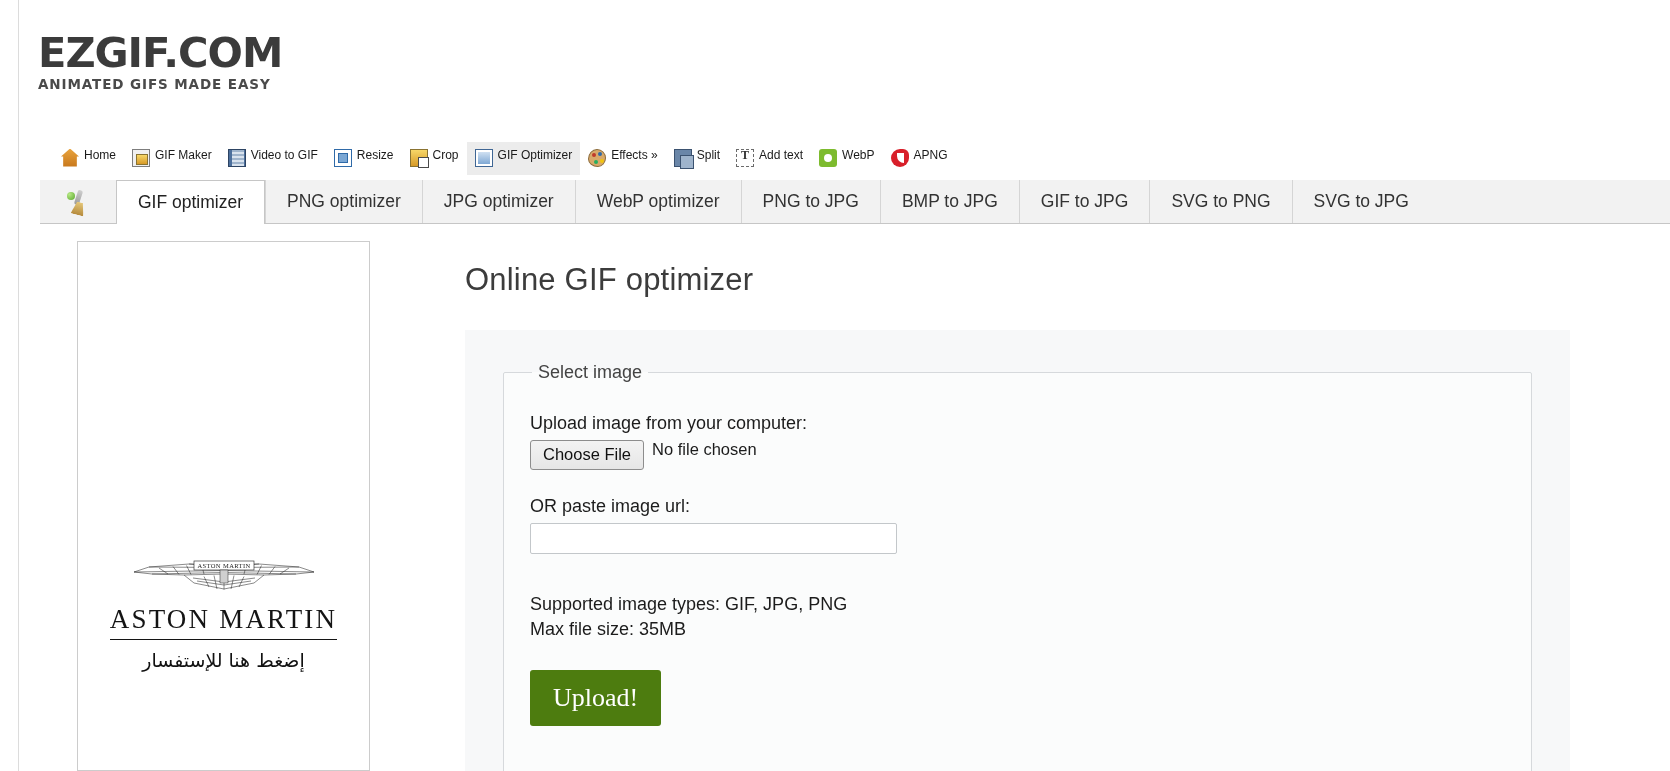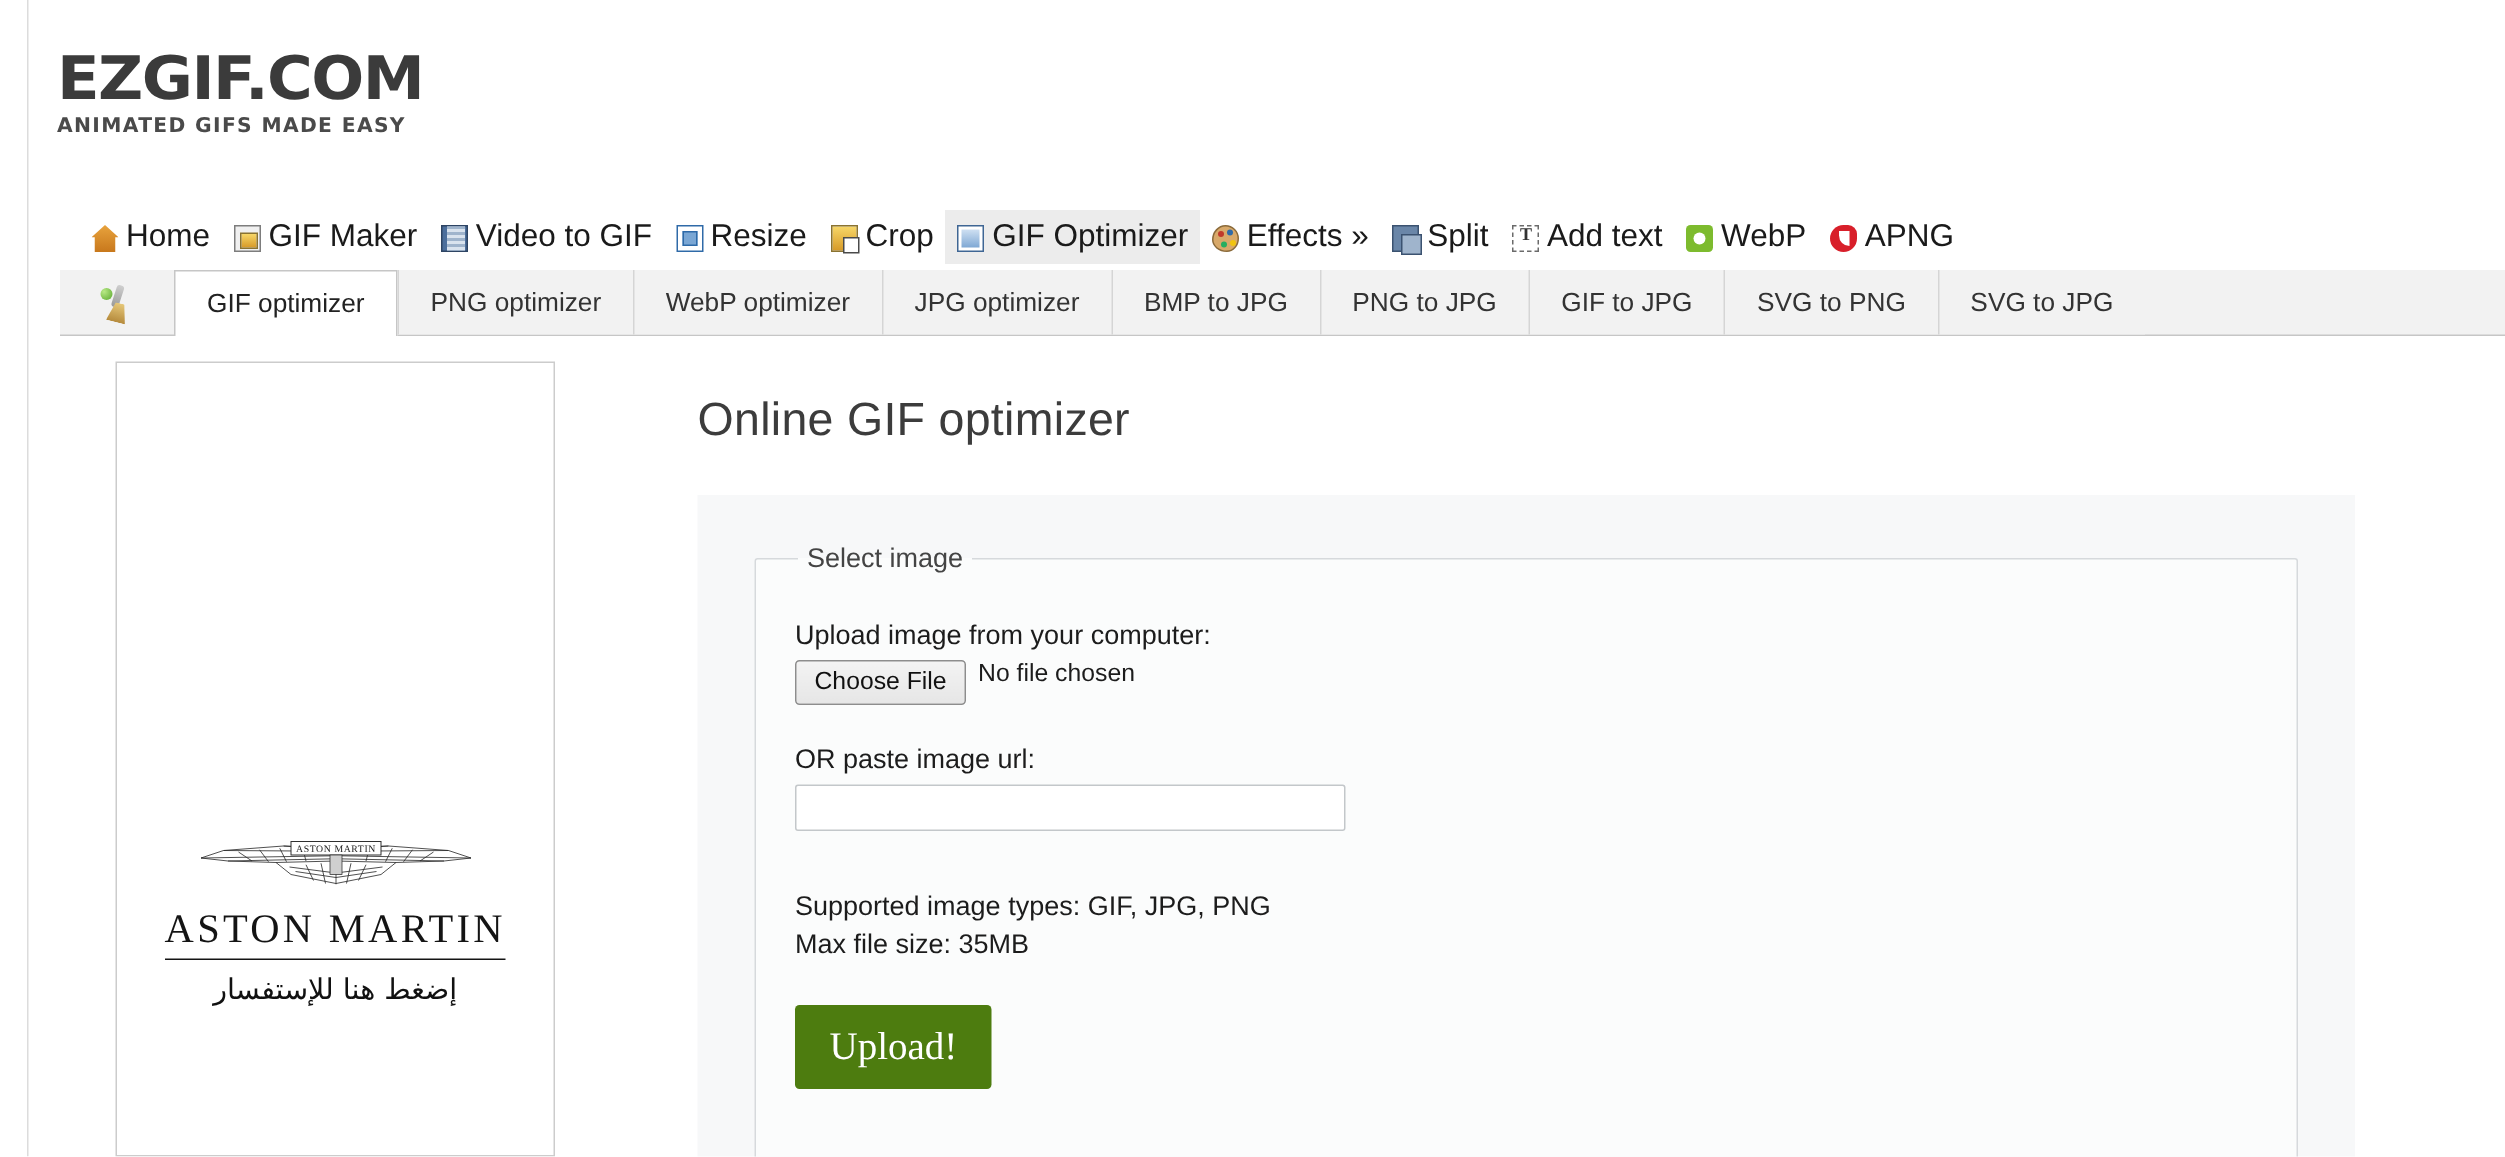--- a/index.html
+++ b/index.html
@@ -57,24 +57,24 @@
   
   .mainnav {
     position: absolute;
     left: 33px; top: 139px;
     height: 38px;
     display: flex;
     align-items: center;
   }
   .mainnav a {
     display: flex;
-    align-items: flex-end;
+    align-items: flex-start;
     gap: 5px;
     padding: 7px 8px 8px 8px;
-    font-size: 21px;
+    font-size: 12px;
     color: #1a1a1a;
     text-decoration: none;
     white-space: nowrap;
     line-height: 1;
   }
   .mainnav a.active {
     background: #ececec;
   }
   .nav-icon {
     width: 18px; height: 18px;
@@ -424,30 +424,30 @@
           <span class="bubble"></span>
         </span>
     </div>
     <a href="#" class="subnav-tab first active">
         <span>GIF optimizer</span>
       </a>
     <a href="#" class="subnav-tab">
         <span>PNG optimizer</span>
       </a>
     <a href="#" class="subnav-tab">
+        <span>JPG optimizer</span>
+      </a>
+    <a href="#" class="subnav-tab">
         <span>WebP optimizer</span>
       </a>
     <a href="#" class="subnav-tab">
-        <span>JPG optimizer</span>
+        <span>PNG to JPG</span>
       </a>
     <a href="#" class="subnav-tab">
         <span>BMP to JPG</span>
-      </a>
-    <a href="#" class="subnav-tab">
-        <span>PNG to JPG</span>
       </a>
     <a href="#" class="subnav-tab">
         <span>GIF to JPG</span>
       </a>
     <a href="#" class="subnav-tab">
         <span>SVG to PNG</span>
       </a>
     <a href="#" class="subnav-tab">
         <span>SVG to JPG</span>
       </a>

